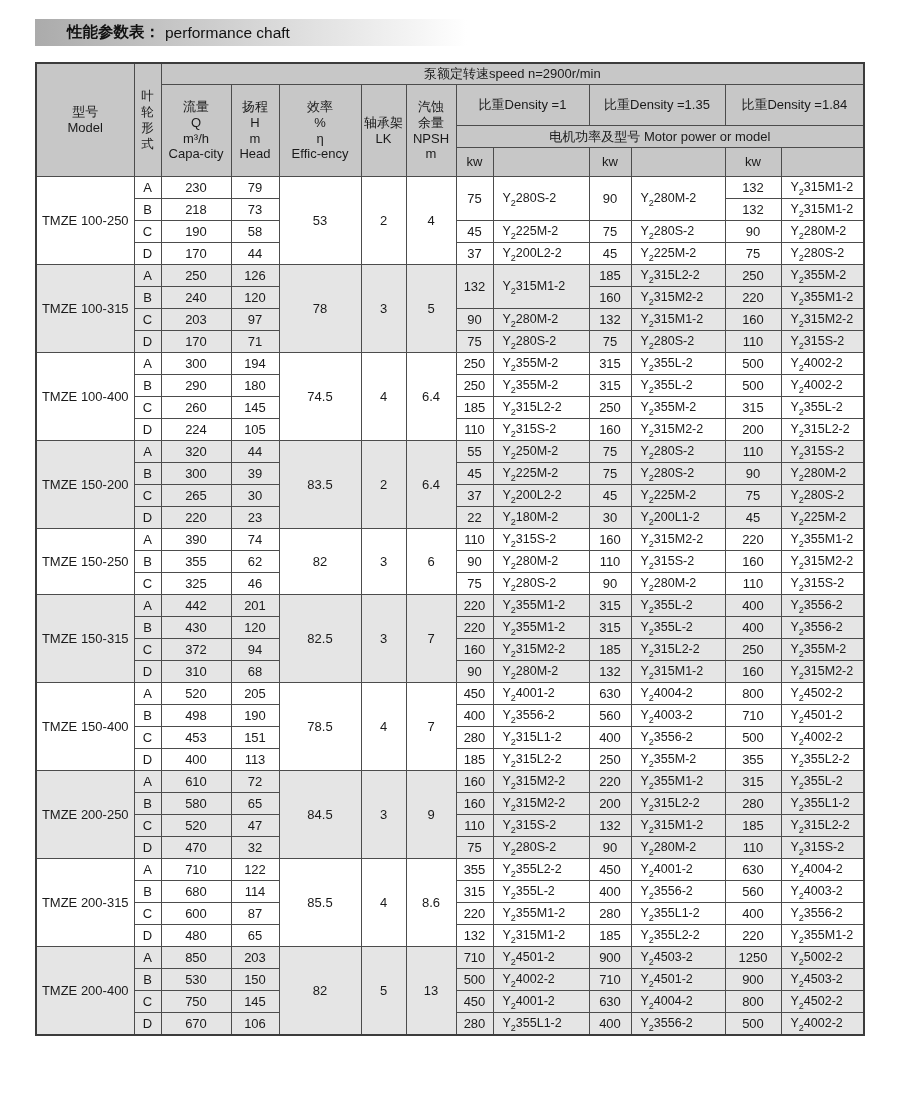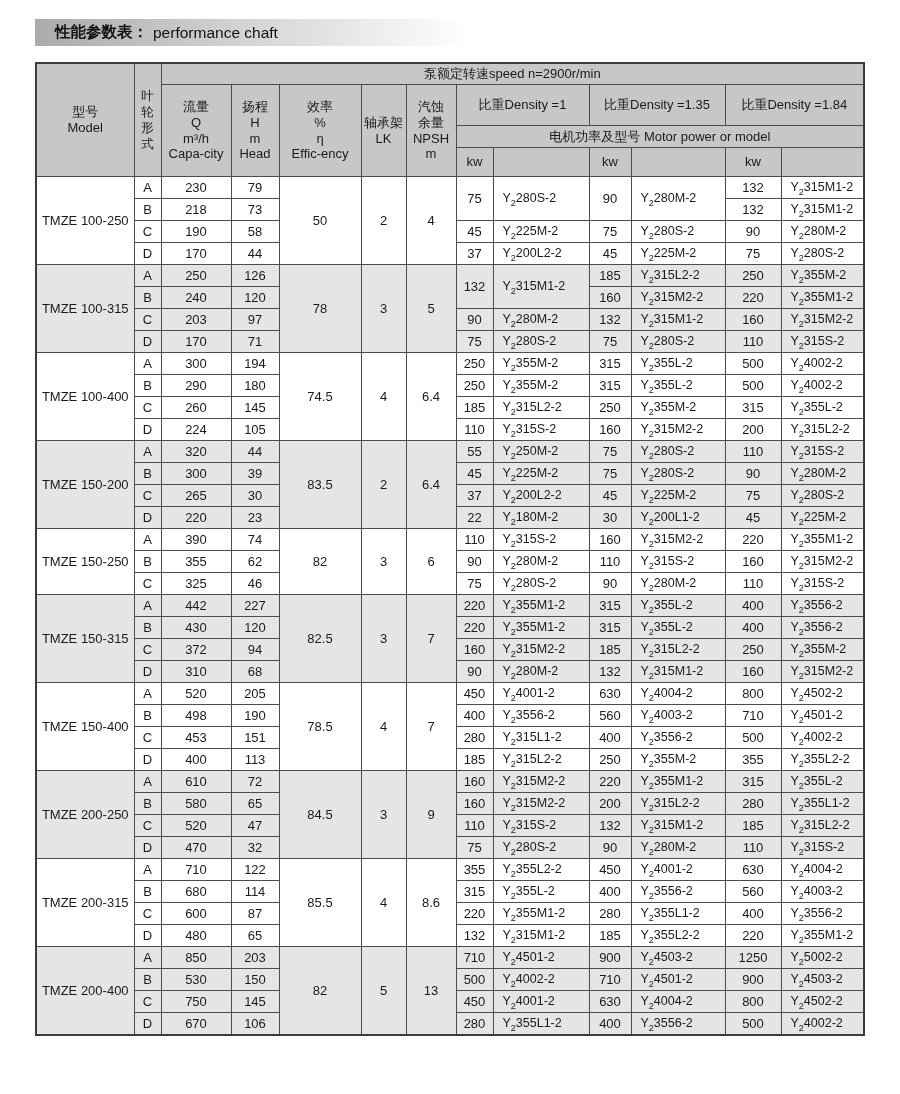--- a/index.html
+++ b/index.html
@@ -8,21 +8,21 @@
     font-family:"Liberation Sans","DejaVu Sans",sans-serif;
     color:#1a1a1a;
     -webkit-font-smoothing:antialiased;
   }
   .page-header { padding:10px 0 0 60px; }
   .title-cn { font-size:23px; font-weight:bold; letter-spacing:2px; color:#111; }
   .title-en { font-size:14.5px; margin-top:5px; color:#222; }
   .section-bar {
     margin:9px 0 0 35px; width:432px; height:27px;
     background:linear-gradient(to right,#ababab,#d9d9d9 55%,#f6f6f6 90%,#ffffff);
-    display:flex; align-items:center; padding-left:20px; box-sizing:border-box;
+    display:flex; align-items:center; padding-left:32px; box-sizing:border-box;
   }
   .section-cn { font-size:15.5px; font-weight:bold; color:#111; }
   .section-en { font-size:15.5px; font-weight:500; color:#111; margin-left:5px; }
 
   table.perf {
     margin:16px 0 0 35px;
     border-collapse:collapse; table-layout:fixed;
     width:821px;
     border:2px solid #3c3c3c;
     font-size:13px;
@@ -121,21 +121,21 @@
       <th>kw</th>
       <th></th>
     </tr>
   </thead>
   <tbody>
       <tr>
         <td class="model" rowspan="4">TMZE 100-250</td>
         <td class="imp">A</td>
         <td class="num">230</td>
         <td class="num">79</td>
-        <td class="num" rowspan="4">50</td>
+        <td class="num" rowspan="4">53</td>
         <td class="num" rowspan="4">2</td>
         <td class="num" rowspan="4">4</td>
         <td class="num" rowspan="2">75</td>
         <td class="mdl" rowspan="2">Y<sub>2</sub>280S-2</td>
         <td class="num" rowspan="2">90</td>
         <td class="mdl" rowspan="2">Y<sub>2</sub>280M-2</td>
         <td class="num">132</td>
         <td class="mdl">Y<sub>2</sub>315M1-2</td>
       </tr>
       <tr>
@@ -343,21 +343,21 @@
         <td class="mdl">Y<sub>2</sub>280S-2</td>
         <td class="num">90</td>
         <td class="mdl">Y<sub>2</sub>280M-2</td>
         <td class="num">110</td>
         <td class="mdl">Y<sub>2</sub>315S-2</td>
       </tr>
       <tr>
         <td class="model sh" rowspan="4">TMZE 150-315</td>
         <td class="imp sh">A</td>
         <td class="num sh">442</td>
-        <td class="num sh">227</td>
+        <td class="num sh">201</td>
         <td class="num sh" rowspan="4">82.5</td>
         <td class="num sh" rowspan="4">3</td>
         <td class="num sh" rowspan="4">7</td>
         <td class="num sh">220</td>
         <td class="mdl sh">Y<sub>2</sub>355M1-2</td>
         <td class="num sh">315</td>
         <td class="mdl sh">Y<sub>2</sub>355L-2</td>
         <td class="num sh">400</td>
         <td class="mdl sh">Y<sub>2</sub>3556-2</td>
       </tr>

